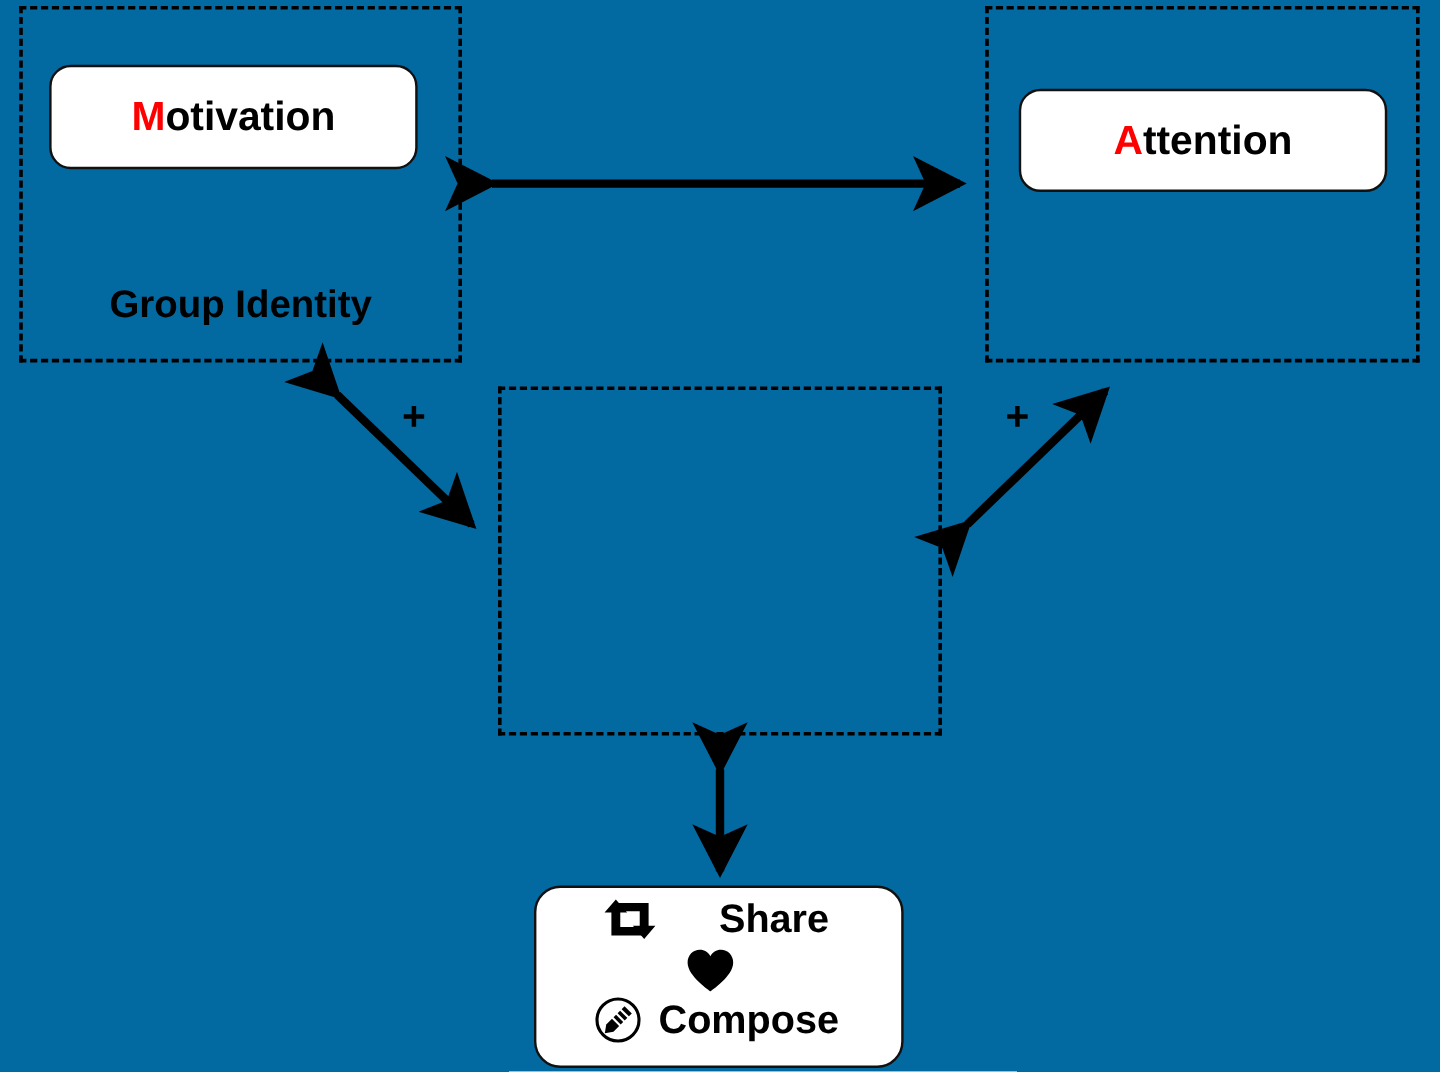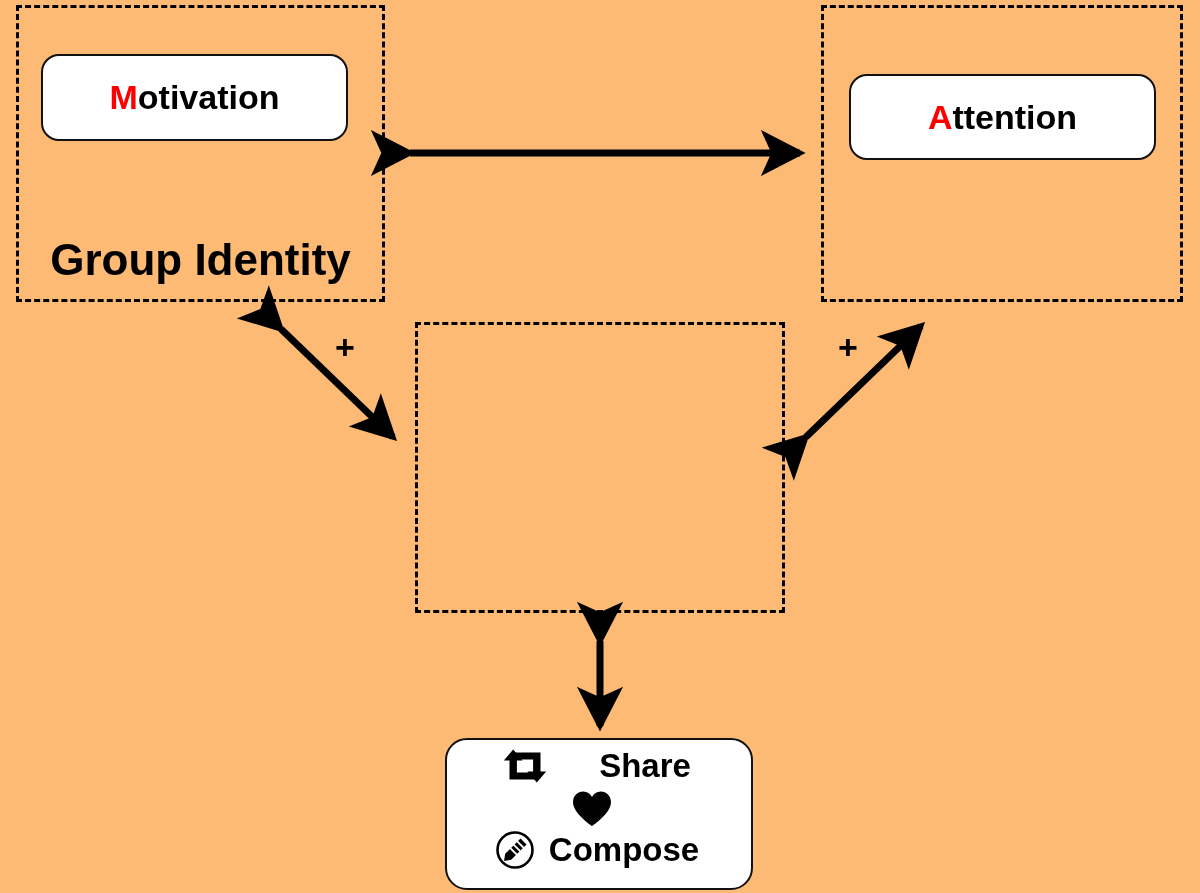--- a/index.html
+++ b/index.html
@@ -7,21 +7,21 @@
     padding: 0;
     background: #ffffff;
   }
   body {
     font-family: "Liberation Sans", sans-serif;
   }
   #canvas {
     position: relative;
     width: 1200px;
     height: 893px;
-    background: #fdba74;
+    background: #0369a1;
     overflow: hidden;
   }
   .group-box {
     position: absolute;
     border: 3px dashed #000000;
     background: transparent;
     box-sizing: border-box;
   }
   .node-box {
     position: absolute;
@@ -41,21 +41,21 @@
     letter-spacing: 0px;
     white-space: nowrap;
   }
   .node-label .initial {
     color: #ff0000;
   }
   .group-label {
     position: absolute;
     font-family: "Liberation Sans", sans-serif;
     font-weight: bold;
-    font-size: 44px;
+    font-size: 32px;
     color: #000000;
     text-align: center;
     white-space: nowrap;
   }
   .plus-label {
     position: absolute;
     font-family: "Liberation Sans", sans-serif;
     font-weight: bold;
     font-size: 34px;
     color: #000000;

